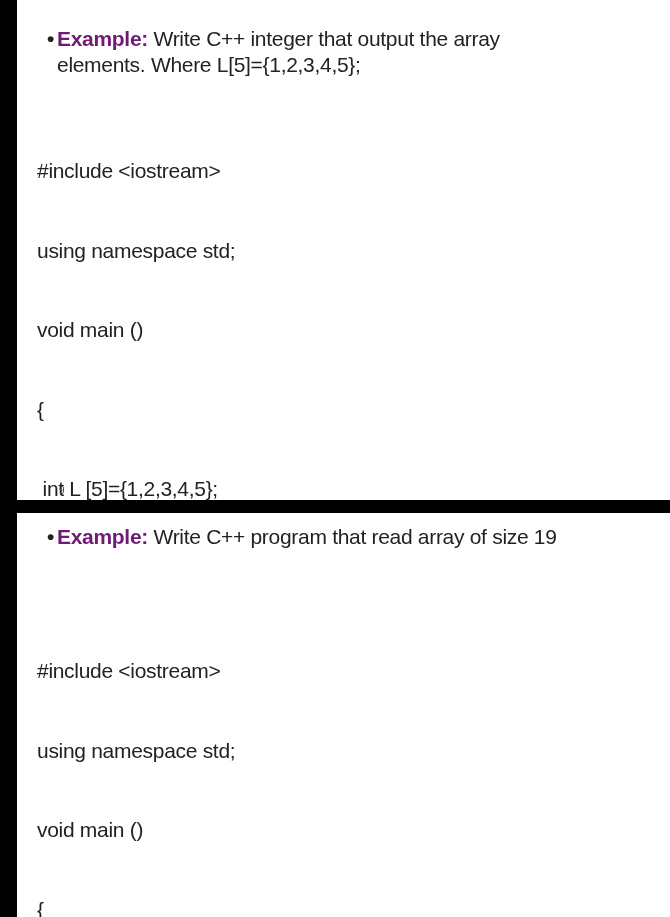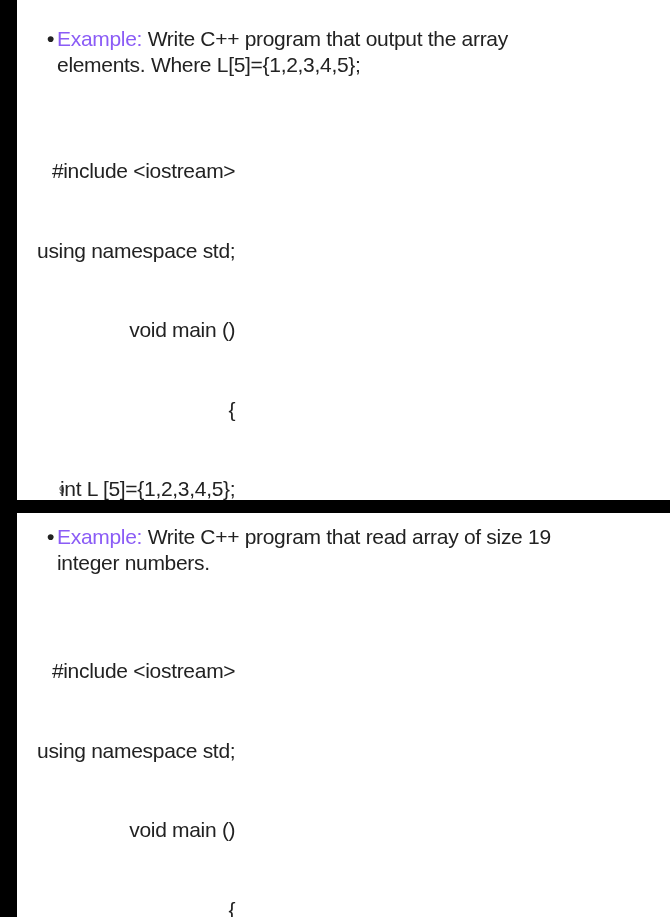--- a/index.html
+++ b/index.html
@@ -3,36 +3,36 @@
 <meta charset="utf-8">
 <style>
   html, body { margin:0; padding:0; }
   body { width:670px; height:917px; background:#000; position:relative; overflow:hidden;
          font-family:"Liberation Sans", sans-serif; color:#222; }
   .panel { position:absolute; left:17px; right:0; background:#fff; }
   #panel-top { top:0; height:500px; }
   #panel-bottom { top:513px; height:404px; }
   .heading { position:absolute; left:40px; font-size:21px; line-height:26px; color:#222; letter-spacing:-0.3px; }
   .heading .bullet { position:absolute; left:-10px; font-weight:bold; }
-  .heading b { font-weight:normal; color:#8b5cf6; }
+  .heading b { font-weight:bold; color:#701a75; }
   .code { position:absolute; left:20px; font-size:21px; line-height:26.5px; color:#222; white-space:pre; letter-spacing:-0.3px; }
-  .code div { height:26.5px;text-align:right; }
+  .code div { height:26.5px; }
   .pagenum { position:absolute; left:42px; top:485px; font-size:10px; color:#444; }
   #heading-top { top:26px; }
   #code-top { top:105px; }
   #heading-bottom { top:11px; }
   #code-bottom { top:92px; }
 </style>
 </head>
 <body>
 
 <div class="panel" id="panel-top">
   <div class="heading" id="heading-top">
     <span class="bullet">•</span>
-    <div><b>Example:</b><span> Write  C++ program that output the array</span></div>
+    <div><b>Example:</b><span> Write  C++ integer that output the array</span></div>
     <div>elements. Where L[5]={1,2,3,4,5};</div>
   </div>
   <div class="code" id="code-top">
     <div>#include &lt;iostream&gt;</div>
     <div>using namespace std;</div>
     <div>void main ()</div>
     <div>{</div>
     <div> int L [5]={1,2,3,4,5};</div>
     <div> for( int i=0;i&lt;5;i++)</div>
     <div>    {</div>
@@ -40,21 +40,20 @@
     <div>    }</div>
     <div>}</div>
   </div>
   <div class="pagenum">9</div>
 </div>
 
 <div class="panel" id="panel-bottom">
   <div class="heading" id="heading-bottom">
     <span class="bullet">•</span>
     <div><b>Example:</b><span> Write  C++ program that read array of size 19</span></div>
-    <div>integer numbers.</div>
   </div>
   <div class="code" id="code-bottom">
     <div>#include &lt;iostream&gt;</div>
     <div>using namespace std;</div>
     <div>void main ()</div>
     <div>{</div>
     
     
     
     

